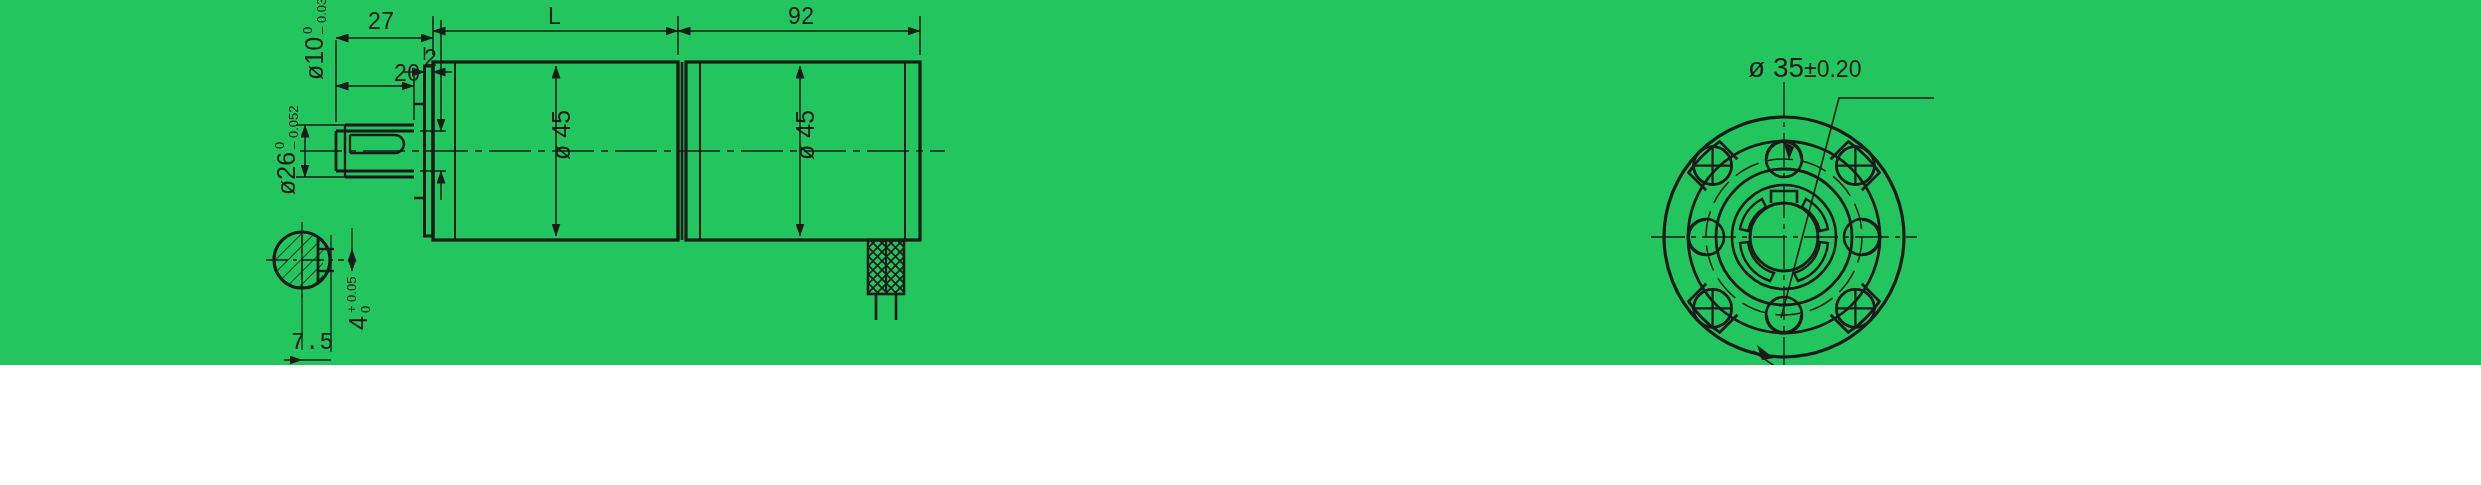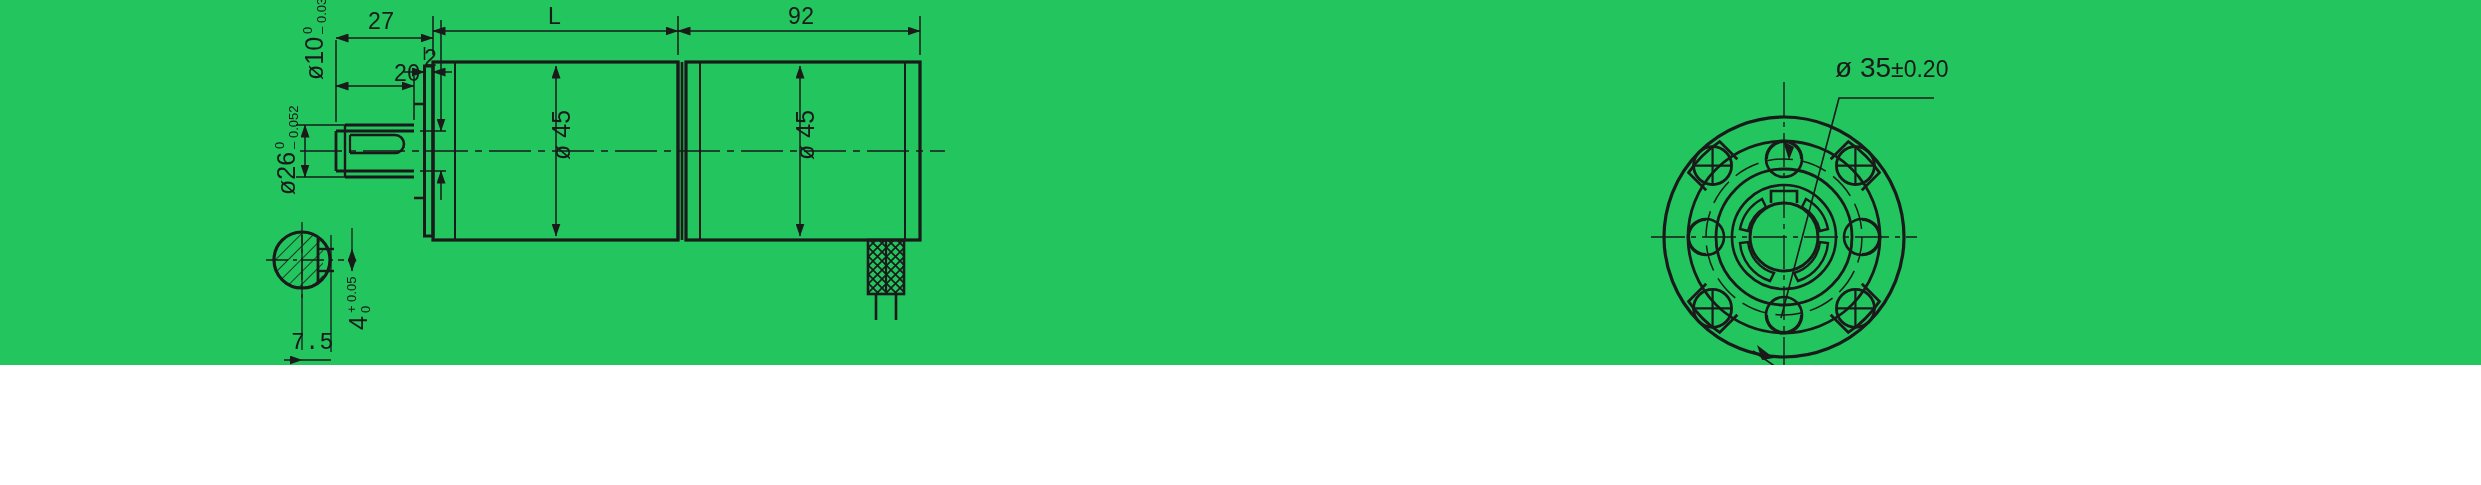--- a/index.html
+++ b/index.html
@@ -264,18 +264,18 @@
 <div class="tolwrap rot90" style="left:344px;top:330px;">
   <span class="inline" style="font-size:25px;">
     <span>4</span>
     <span class="tolstack" style="margin-left:3px;">
       <span>+ 0.05</span>
       <span>0</span>
     </span>
   </span>
 </div>
 
-<div class="lbl" style="left:1835px;top:52px;font-size:28px;">
+<div class="lbl" style="left:1748px;top:52px;font-size:28px;">
   <span>ø</span>&nbsp;<span>35</span><span style="font-size:23px;">±0.20</span>
 </div>
 
 
 </div>
 
 </body></html>

